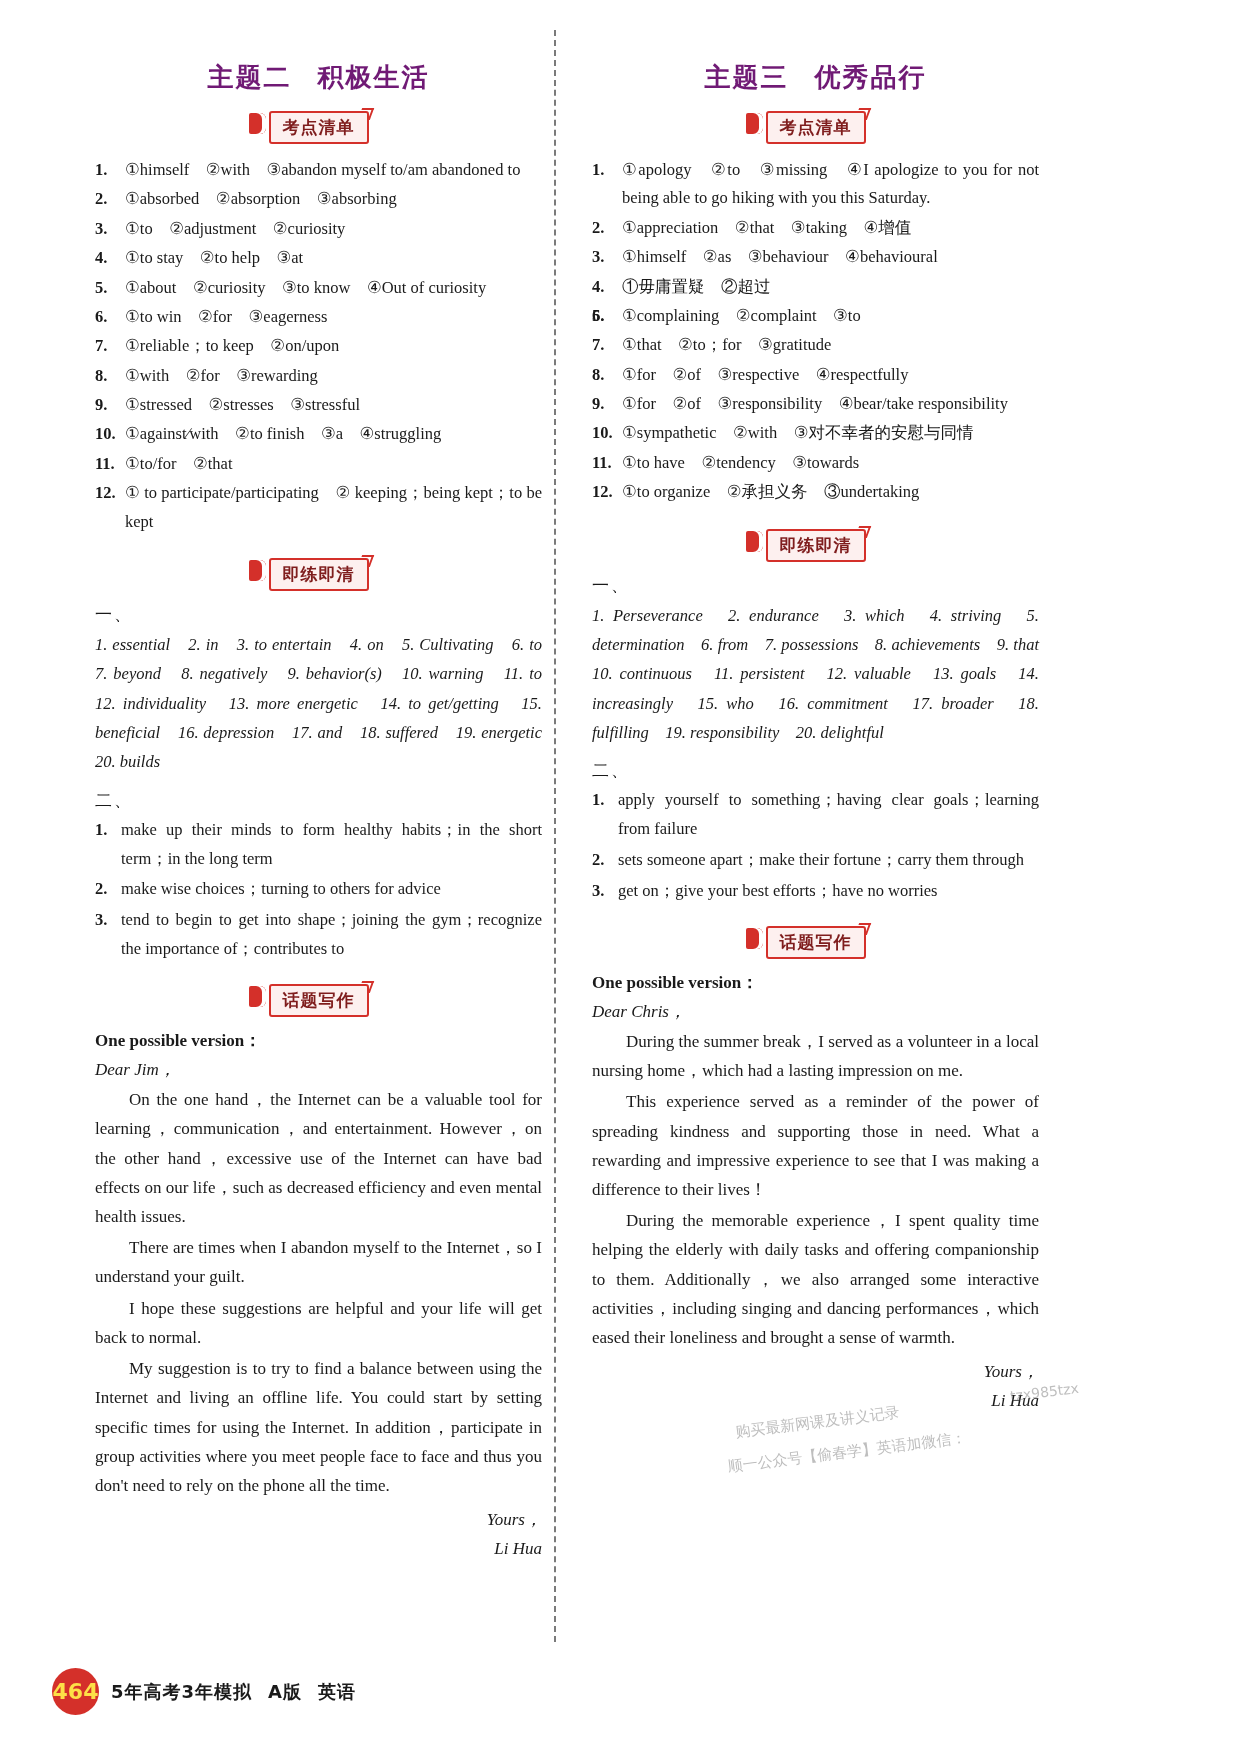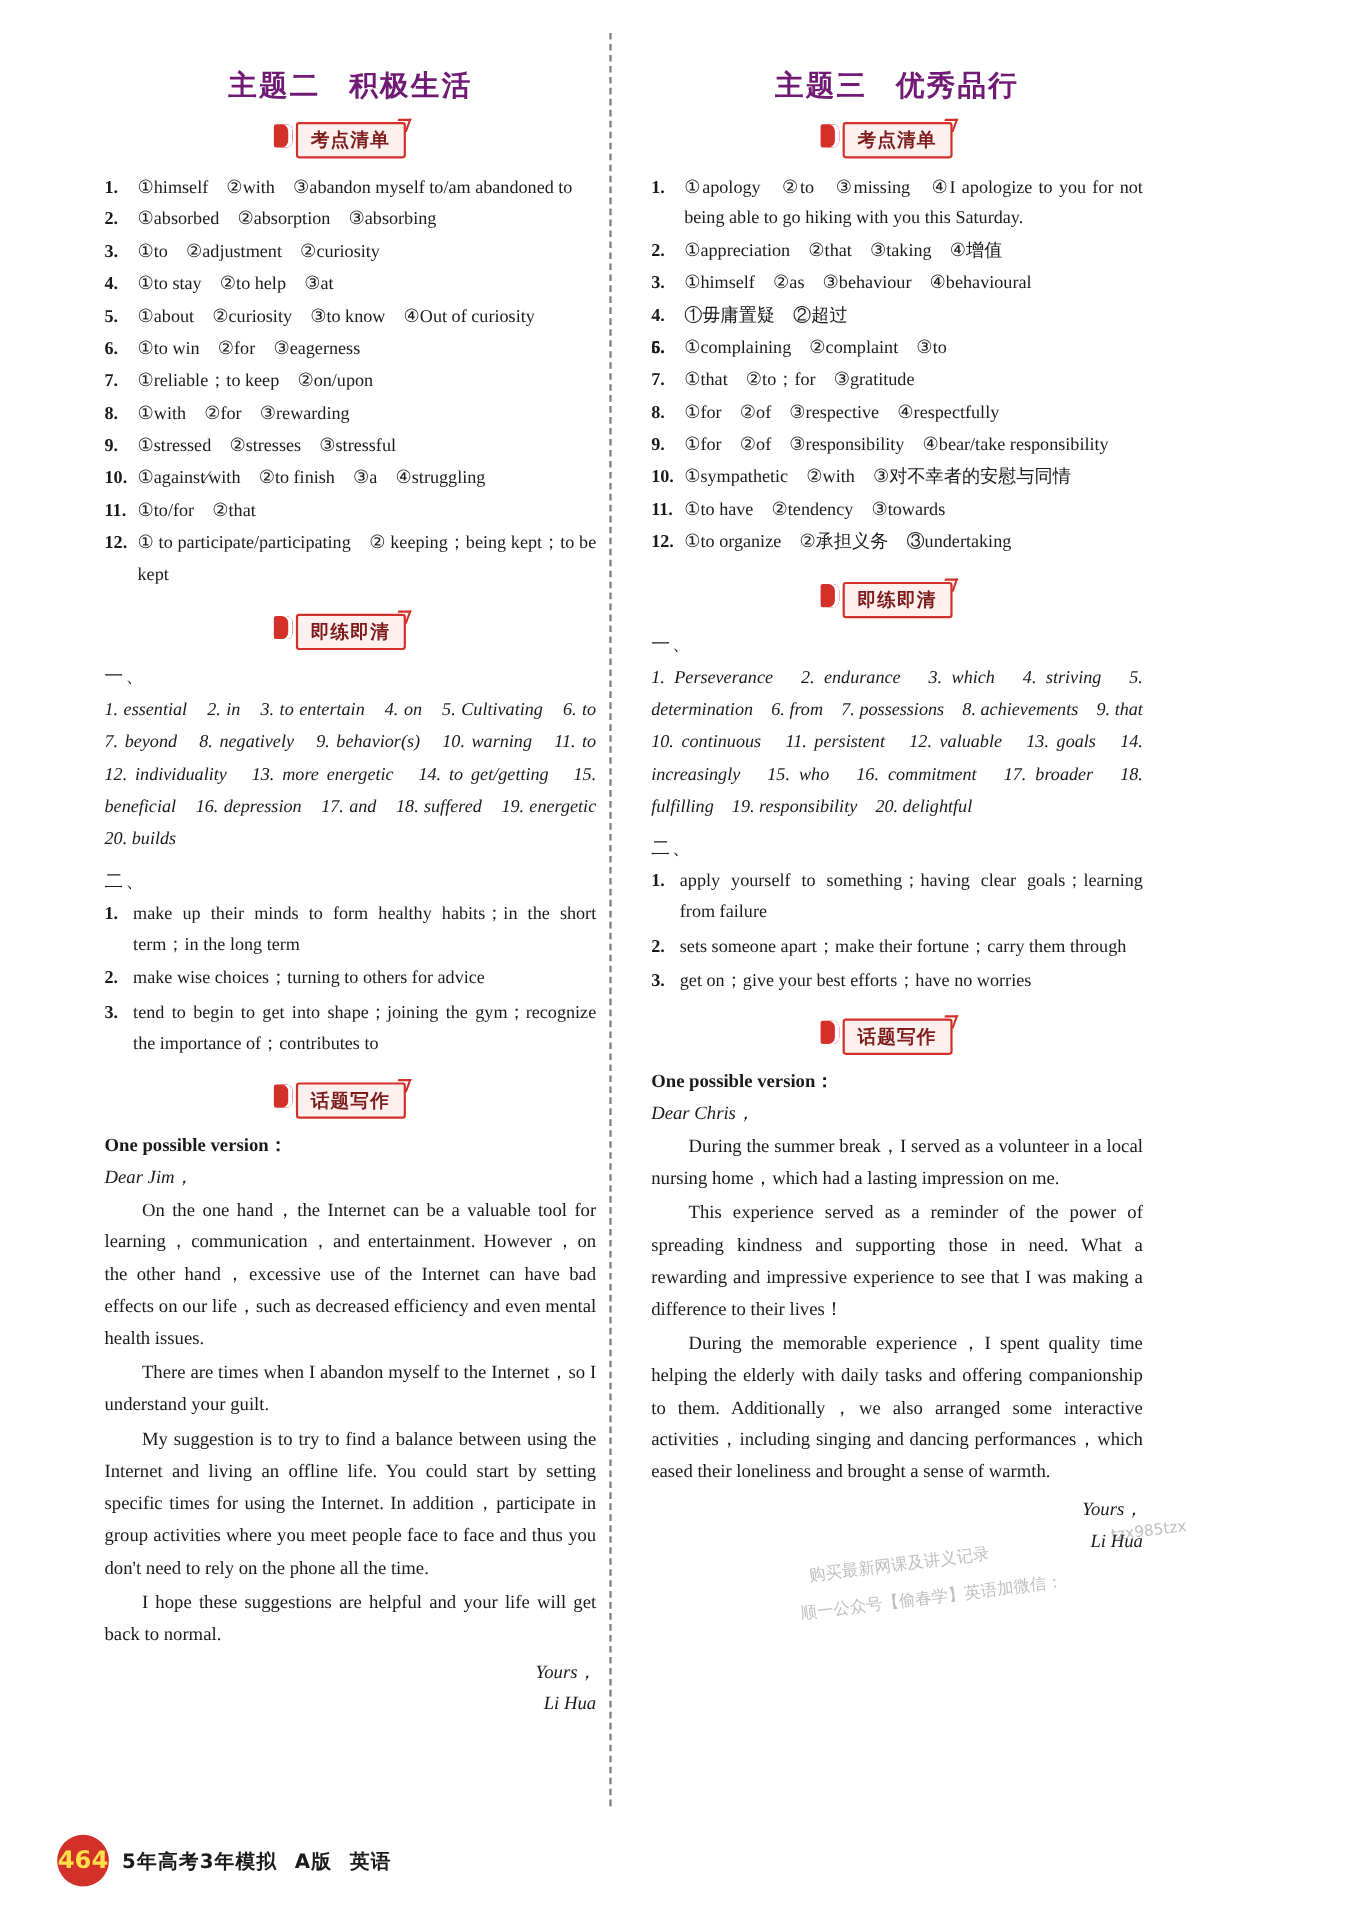--- a/index.html
+++ b/index.html
@@ -254,22 +254,22 @@
     </ol>
 
     <div class="badge-row" style="margin-top:20px;">
       <span class="badge">话题写作</span>
     </div>
 
     <div class="opv">One possible version：</div>
     <div class="salute">Dear Jim，</div>
     <p class="para">On the one hand，the Internet can be a valuable tool for learning，communication，and entertainment. However，on the other hand，excessive use of the Internet can have bad effects on our life，such as decreased efficiency and even mental health issues.</p>
     <p class="para">There are times when I abandon myself to the Internet，so I understand your guilt.</p>
+    <p class="para">I hope these suggestions are helpful and your life will get back to normal.</p>
     <p class="para">My suggestion is to try to find a balance between using the Internet and living an offline life. You could start by setting specific times for using the Internet. In addition，participate in group activities where you meet people face to face and thus you don't need to rely on the phone all the time.</p>
-    <p class="para">I hope these suggestions are helpful and your life will get back to normal.</p>
     <div class="signoff">
       <div>Yours，</div>
       <div>Li Hua</div>
     </div>
   </div>
 
   <div class="col col-right">
 
     <div class="theme-title">
       <span>主题三</span><span class="gap"></span><span>优秀品行</span>

